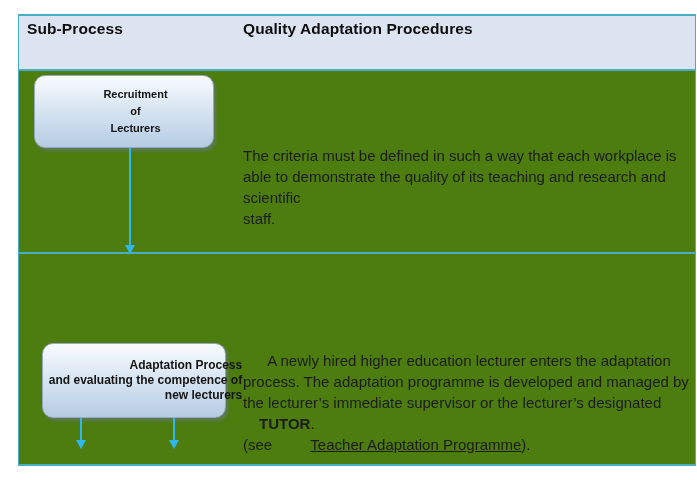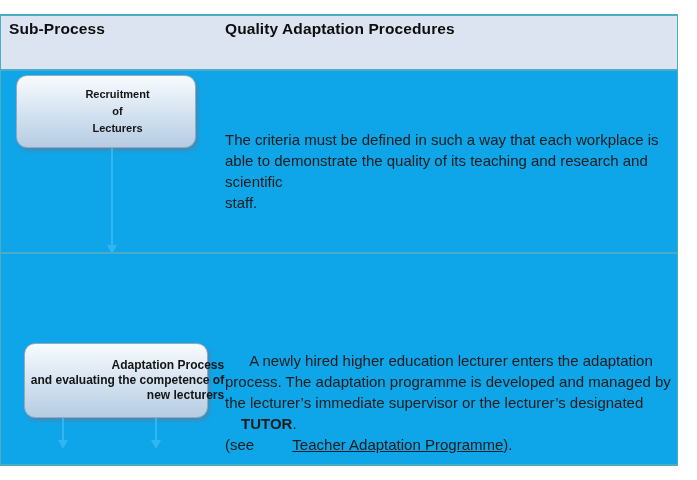--- a/index.html
+++ b/index.html
@@ -1,24 +1,24 @@
 <!DOCTYPE html>
 <html style="--tableBorder: #4BACC6; --headerBg: #DCE4F1; --arrow: #31B7F0; --boxBorder: #95A8C0; --boxTop: #F8FBFE; --boxBottom: #B6CCE3;"><head>
 <meta charset="utf-8">
 <style>
   html,body{margin:0;padding:0;background:#ffffff;}
   .canvas{
     position:relative;width:697px;height:480px;background:#ffffff;overflow:hidden;
     font-family:"Liberation Sans","DejaVu Sans",sans-serif;color:#1a1a1a;
   }
   .qa-table{
-    position:absolute;left:0;top:14px;width:678px;height:452px;
+    position:absolute;left:18px;top:14px;width:678px;height:452px;
     border:1px solid var(--tableBorder,#4BACC6);
     border-top-width:2px;border-bottom-width:2px;
-    box-sizing:border-box;background:#0ea5e9;
+    box-sizing:border-box;background:#4d7c0f;
   }
   .thead{
     position:absolute;left:0;top:0;width:100%;height:55px;
     background:var(--headerBg,#DCE4F1);
     border-bottom:2px solid var(--tableBorder,#4BACC6);
     box-sizing:border-box;
   }
   .h-label{
     position:absolute;top:4px;font-size:15.5px;font-weight:bold;color:#0d0d0d;
     white-space:pre;letter-spacing:0.1px;
@@ -56,21 +56,21 @@
   .a2 .arrow-head{left:57px;top:424px;}
   .a3 .arrow-line{left:154px;top:402px;height:22px;}
   .a3 .arrow-head{left:150px;top:424px;}
   .cell-text{
     position:absolute;left:224px;font-size:15px;line-height:21px;
     white-space:pre;color:#1c1c1c;
   }
   .cell-text.r1{top:56px;}
   .cell-text.r2{top:313px;}
   .cell-text p{margin:0;}
-  .cell-text p.p2{margin-top:15px;}
+  .cell-text p.p2{margin-top:31px;}
   .doc-link{color:#1c1c1c;text-decoration:underline;cursor:pointer;margin-left:34px;}
   .bold{font-weight:bold;margin-left:16px;}
 </style>
 </head>
 <body>
 
 <div class="canvas">
   <div class="qa-table">
 
     <div class="thead">

